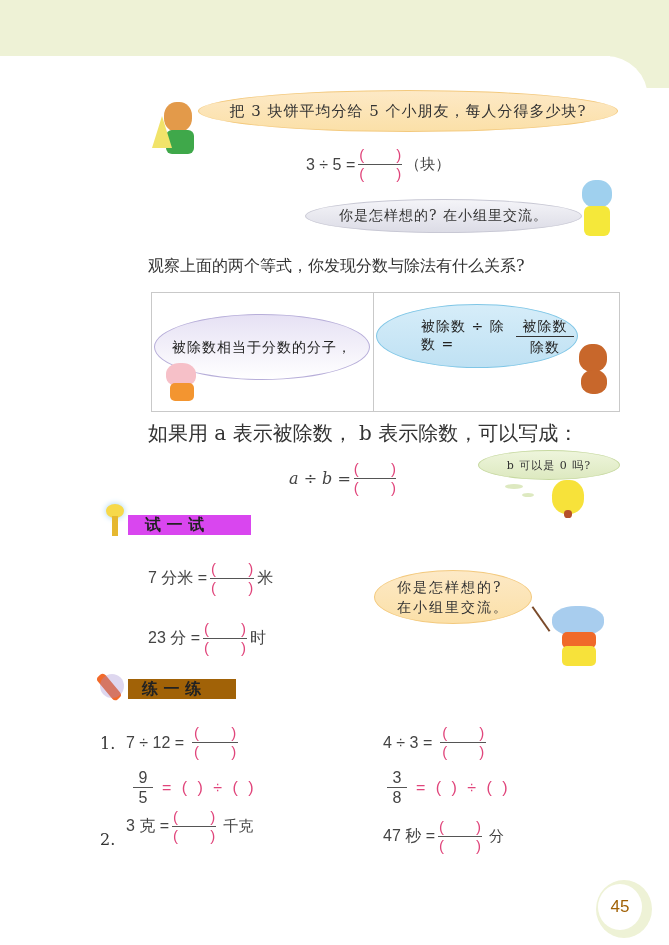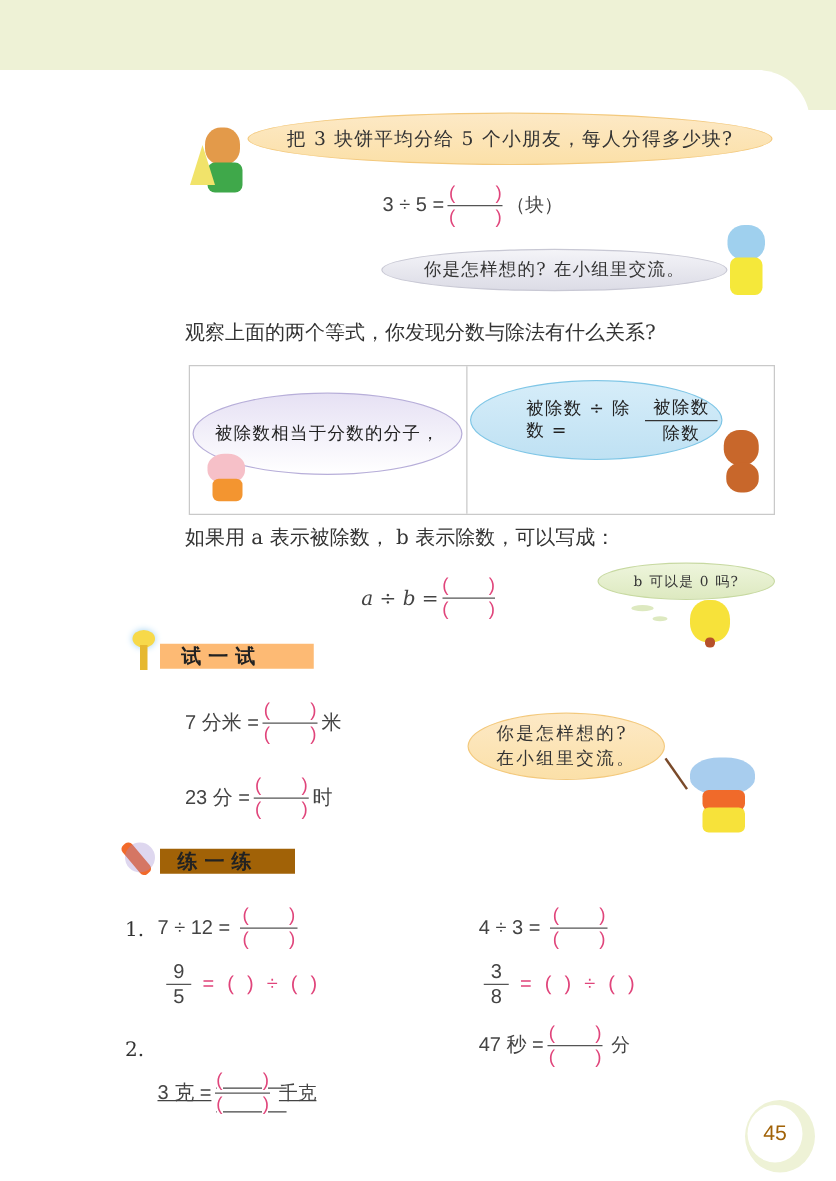--- a/index.html
+++ b/index.html
@@ -83,21 +83,21 @@
       <span style="font-size:14px;line-height:20px;">除数</span>
     </span>
   </div>
 </div>
 
 <div class="abs" style="left:573px;top:344px;width:44px;height:52px;">
   <div class="char" style="left:6px;top:0;width:28px;height:28px;background:#c8672b;"></div>
   <div class="char" style="left:8px;top:26px;width:26px;height:24px;background:#c8672b;"></div>
 </div>
 
-<div class="abs serif" style="left:148px;top:420px;font-size:16px;color:#333;">如果用 a 表示被除数， b 表示除数，可以写成：</div>
+<div class="abs serif" style="left:148px;top:420px;font-size:20px;color:#333;">如果用 a 表示被除数， b 表示除数，可以写成：</div>
 
 <div class="abs eq serif" style="left:289px;top:460px;font-style:italic;">
   <span>a ÷ b =</span>
   <span class="frac" style="width:42px;font-style:normal;">
     <span class="num">(  )</span>
     <span class="bar"></span>
     <span class="den">(  )</span>
   </span>
 </div>
 
@@ -110,21 +110,21 @@
 <div class="abs" style="left:552px;top:480px;width:40px;height:40px;">
   <div class="char" style="left:0;top:0;width:32px;height:34px;background:#f7e23a;"></div>
   <div class="char" style="left:12px;top:30px;width:8px;height:8px;background:#b6502a;"></div>
 </div>
 
 <div class="abs section-head" style="left:102px;top:504px;">
   <div style="width:26px;height:34px;position:relative;">
     <div class="abs" style="left:4px;top:0;width:18px;height:14px;border-radius:50%;background:#f7d94a;box-shadow:0 0 6px #9fd0f0;"></div>
     <div class="abs" style="left:10px;top:12px;width:6px;height:20px;background:#e6b830;"></div>
   </div>
-  <div class="section-bar" style="background:#fdba74;width:106px;margin-top:8px;padding-left:17px;">
+  <div class="section-bar" style="background:#d946ef;width:106px;margin-top:8px;padding-left:17px;">
     <span>试 一 试</span>
   </div>
 </div>
 
 <div class="abs eq sans" style="left:148px;top:560px;">
   <span>7 分米 =</span>
   <span class="frac" style="width:44px;">
     <span class="num">(  )</span>
     <span class="bar"></span>
     <span class="den">(  )</span>
@@ -193,21 +193,21 @@
 <div class="abs eq sans" style="left:384px;top:768px;">
   <span class="frac" style="width:20px;">
     <span style="font-size:16px;line-height:19px;">3</span>
     <span class="bar"></span>
     <span style="font-size:16px;line-height:19px;">8</span>
   </span>
   <span class="pink" style="margin-left:6px;word-spacing:6px;">= (   ) ÷ (   )</span>
 </div>
 
 <div class="abs serif" style="left:100px;top:830px;font-size:16px;">2.</div>
-<div class="abs eq sans" style="left:126px;top:856px;text-decoration:underline;">
+<div class="abs eq sans" style="left:126px;top:808px;">
   <span>3 克 =</span>
   <span class="frac" style="width:44px;">
     <span class="num">(  )</span>
     <span class="bar"></span>
     <span class="den">(  )</span>
   </span>
   <span class="serif" style="margin-left:4px;font-size:15px;">千克</span>
 </div>
 <div class="abs eq sans" style="left:383px;top:818px;">
   <span>47 秒 =</span>

